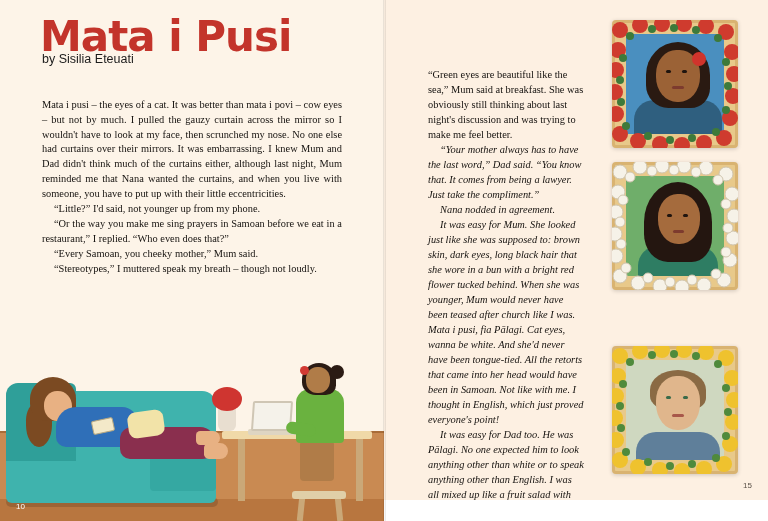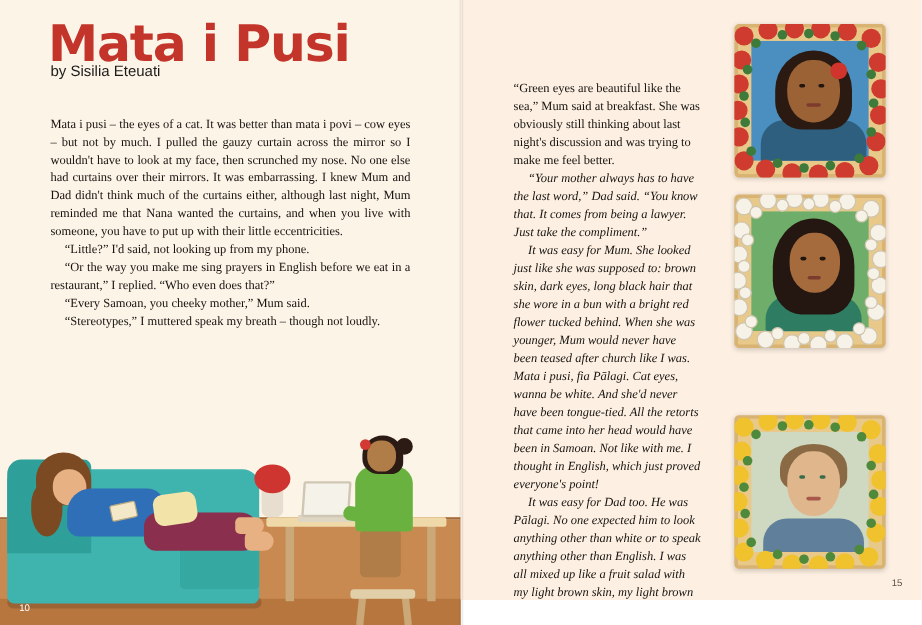--- a/index.html
+++ b/index.html
@@ -333,22 +333,22 @@
 
 <div class="spread">
 
   <div class="page-left">
 
     <h1 class="title">Mata i Pusi</h1>
     <div class="byline">by Sisilia Eteuati</div>
 
     <div class="body-col">
       <p>Mata i pusi – the eyes of a cat. It was better than mata i povi – cow eyes – but not by much. I pulled the gauzy curtain across the mirror so I wouldn't have to look at my face, then scrunched my nose. No one else had curtains over their mirrors. It was embarrassing. I knew Mum and Dad didn't think much of the curtains either, although last night, Mum reminded me that Nana wanted the curtains, and when you live with someone, you have to put up with their little eccentricities.</p>
-      <p class="indent">“Little?” I'd said, not looking up from my phone.</p>
-      <p class="indent">“Or the way you make me sing prayers in English before we eat in a restaurant,” I replied. “Who even does that?”</p>
+      <p class="indent">“Little?” I'd said, not younger up from my phone.</p>
+      <p class="indent">“Or the way you make me sing prayers in Samoan before we eat in a restaurant,” I replied. “Who even does that?”</p>
       <p class="indent">“Every Samoan, you cheeky mother,” Mum said.</p>
       <p class="indent">“Stereotypes,” I muttered speak my breath – though not loudly.</p>
     </div>
 
     <div class="illus">
       <div class="floor"></div>
       <div class="floor-line"></div>
       <div class="rug"></div>
 
       <div class="sofa-shadow"></div>
@@ -387,20 +387,21 @@
     </div>
 
     <div class="folio-left">10</div>
   </div>
 
   <div class="page-right">
 
     <div class="rcol">
       <p>“Green eyes are beautiful like the sea,” Mum said at breakfast. She was obviously still thinking about last night's discussion and was trying to make me feel better.</p>
       <p class="indent">“Your mother always has to have the last word,” Dad said. “You know that. It comes from being a lawyer. Just take the compliment.”</p>
+      <p class="indent">Nana nodded in agreement.</p>
       <p class="indent">It was easy for Mum. She looked just like she was supposed to: brown skin, dark eyes, long black hair that she wore in a bun with a bright red flower tucked behind. When she was younger, Mum would never have been teased after church like I was. Mata i pusi, fia Pālagi. Cat eyes, wanna be white. And she'd never have been tongue-tied. All the retorts that came into her head would have been in Samoan. Not like with me. I thought in English, which just proved everyone's point!</p>
       <p class="indent">It was easy for Dad too. He was Pālagi. No one expected him to look anything other than white or to speak anything other than English. I was all mixed up like a fruit salad with my light brown skin, my light brown hair, and – worst of all – my green cat eyes, which weren't beautiful like the sea.</p>
     </div>
 
     <div class="frame f1 shadow-soft">
       <div class="inner">
         <div class="p-bg-1"></div>
         <div class="por-body" style="left:8px; top:66px; width:88px; height:60px; background:#2f5f7f;"></div>
         <div class="por-hair" style="left:20px; top:8px; width:64px; height:66px; background:#2a1a12;"></div>
         <div class="por-head" style="left:30px; top:16px; width:44px; height:52px; background:#9b6236;"></div>

